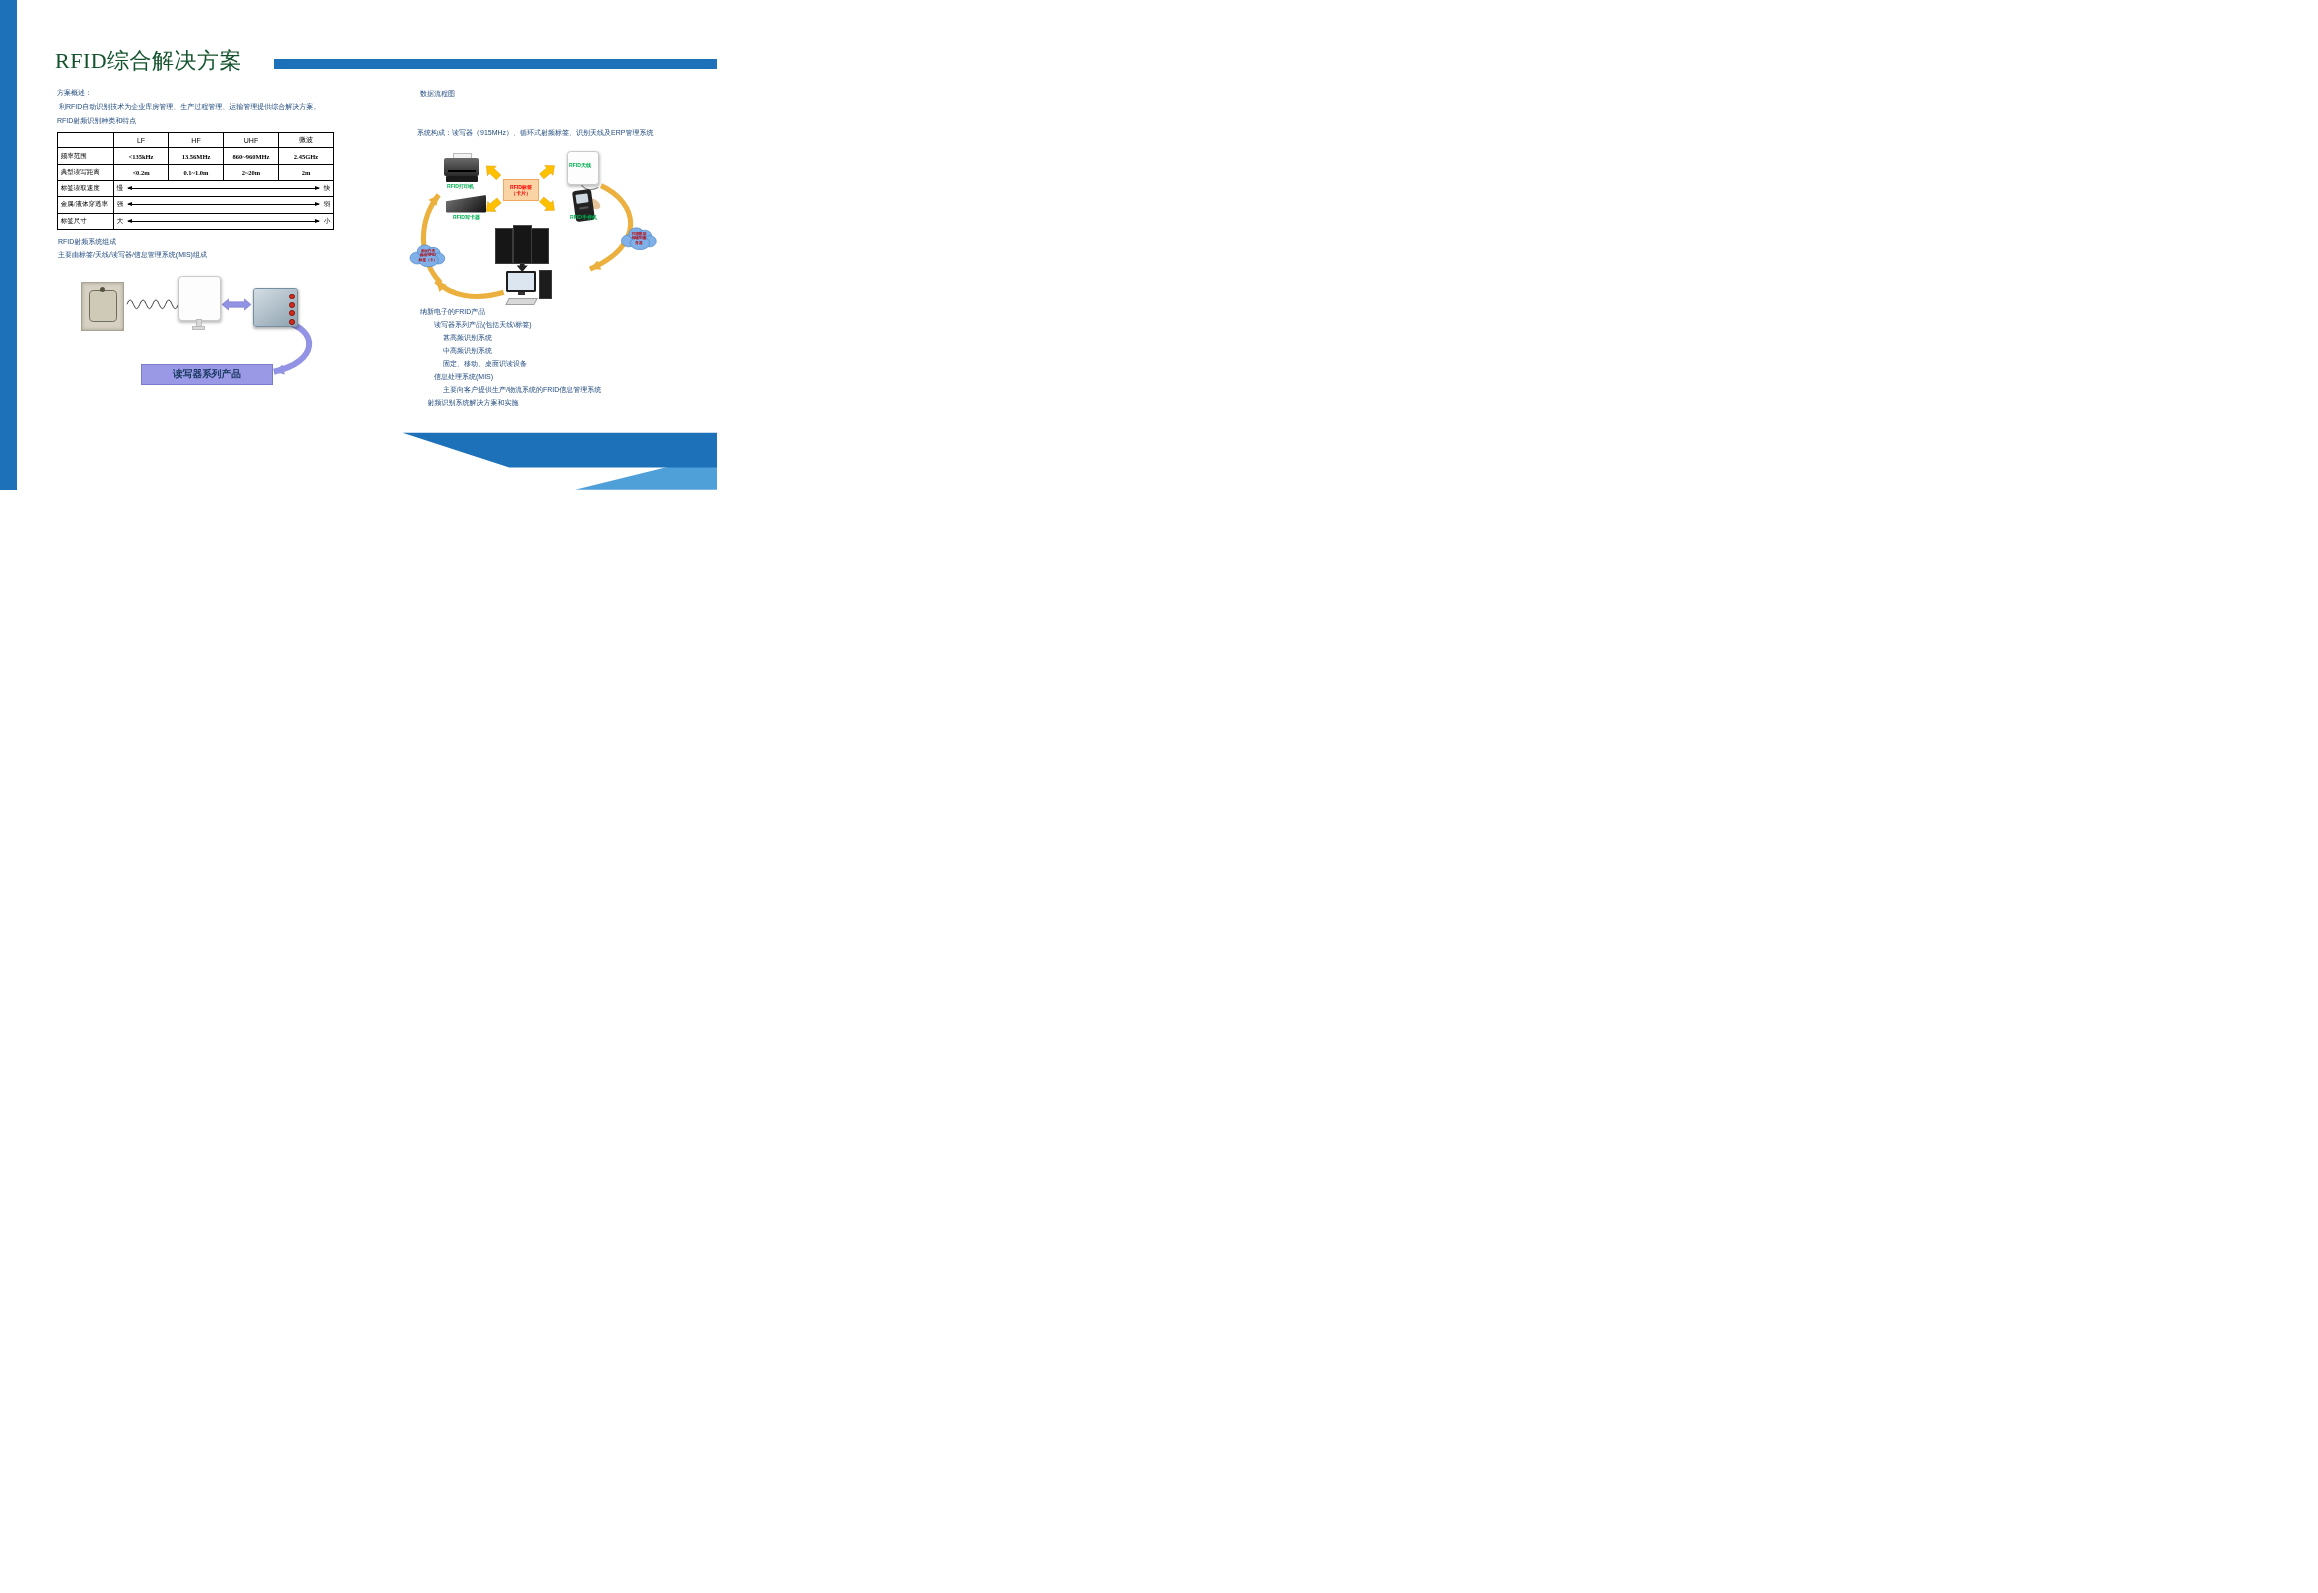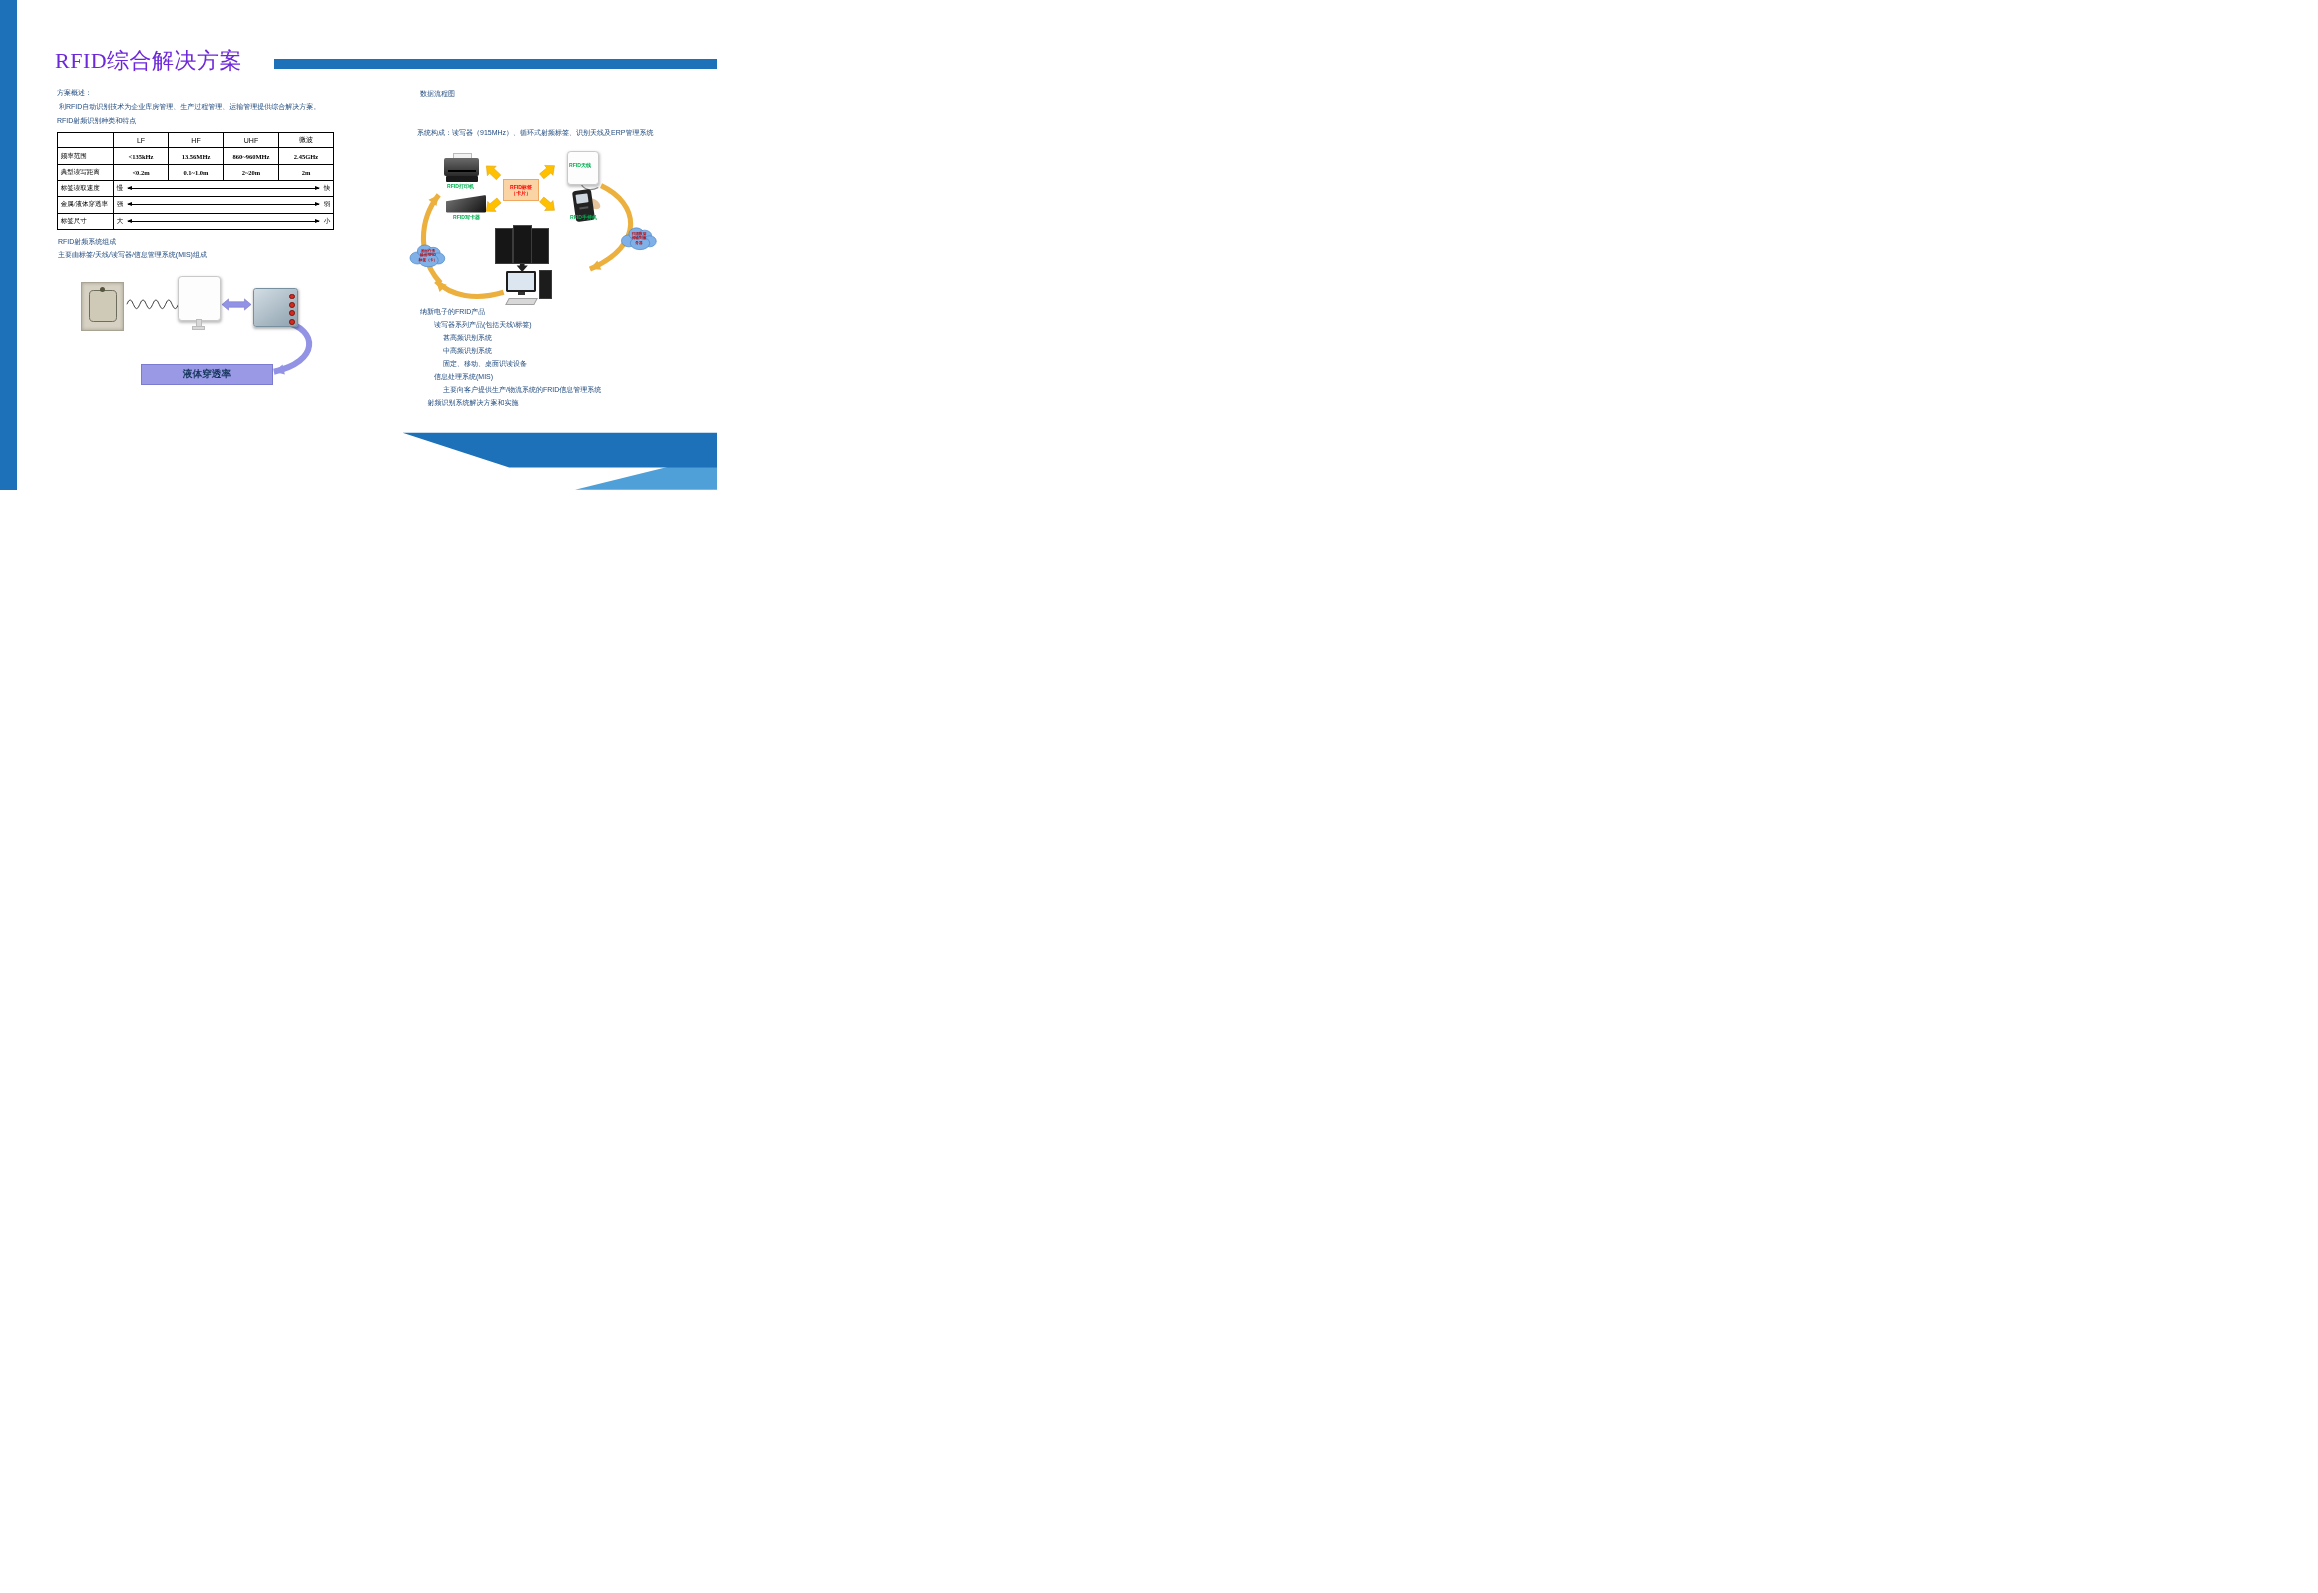--- a/index.html
+++ b/index.html
@@ -1,20 +1,20 @@
 <!DOCTYPE html>
 <html style="font-size:7.4px"><head>
 <meta charset="utf-8">
 <style>
   html,body{margin:0;padding:0;background:#ffffff;}
   .stage{position:relative;width:717px;height:490px;background:#fff;overflow:hidden;
          font-family:"Liberation Sans",sans-serif;}
   .abs{position:absolute;}
   .txt{color:#1F497D;font-size:7px;line-height:1.3;}
-  .page-title{font-family:"Liberation Serif",serif;font-size:22px;color:#6d28d9;letter-spacing:0.5px;}
+  .page-title{font-family:"Liberation Serif",serif;font-size:22px;color:#14532d;letter-spacing:0.5px;}
   
   table.spec{border-collapse:collapse;table-layout:fixed;background:#fff;}
   table.spec th,table.spec td{border:0.7px solid #000;padding:0 2.8px;height:15.3px;
       font-family:"Liberation Serif",serif;font-size:6.5px;color:#000;}
   table.spec th{font-family:"Liberation Sans",sans-serif;font-weight:normal;font-size:7px;text-align:center;height:14.4px;}
   td.rowlab{text-align:left;font-size:6.3px;}
   td.val{text-align:center;font-family:"Liberation Sans",sans-serif;font-weight:bold;font-size:6.5px;}
   .range{display:flex;align-items:center;width:100%;}
   .range span{font-size:6.5px;}
   .range-bar{flex:1;height:0;border-top:1px solid #000;position:relative;margin:0 4.6px;}
@@ -142,21 +142,21 @@
     <div class="reader-port" style="right:1.9px;top:4.6px"></div>
     <div class="reader-port" style="right:1.9px;top:13px"></div>
     <div class="reader-port" style="right:1.9px;top:21.3px"></div>
     <div class="reader-port" style="right:1.9px;top:30px"></div>
   </div>
   <svg class="abs" style="left:253px;top:315px;z-index:2" width="74" height="70" viewBox="0 0 160 150">
     <path d="M70,15 C140,30 145,100 45,122" fill="none" stroke="#9393E6" stroke-width="13"></path>
     <path d="M0,0 L-22,-11 L-22,11 Z" transform="translate(45,122) rotate(167)" fill="#9393E6"></path>
   </svg>
   <div class="abs mis-box dev" style="left:141px;top:364px;width:130px;height:18.5px">
-    <span>液体穿透率</span>
+    <span>读写器系列产品</span>
   </div>
 
   <div class="abs txt" style="left:420px;top:89px;z-index:2">数据流程图</div>
   <div class="abs txt" style="left:417px;top:128px;z-index:2">系统构成：读写器（915MHz）、循环式射频标签、识别天线及ERP管理系统</div>
 
   <svg class="abs" style="left:0;top:0;z-index:2" width="717" height="490" viewBox="0 0 1546 1056">
 
     <g transform="translate(1075,382) rotate(-137)">
       <path d="M0,-7 L20,-7 L20,-14 L36,0 L20,14 L20,7 L0,7 Z" fill="#FFC000" stroke="#D99A00"></path>
     </g>

